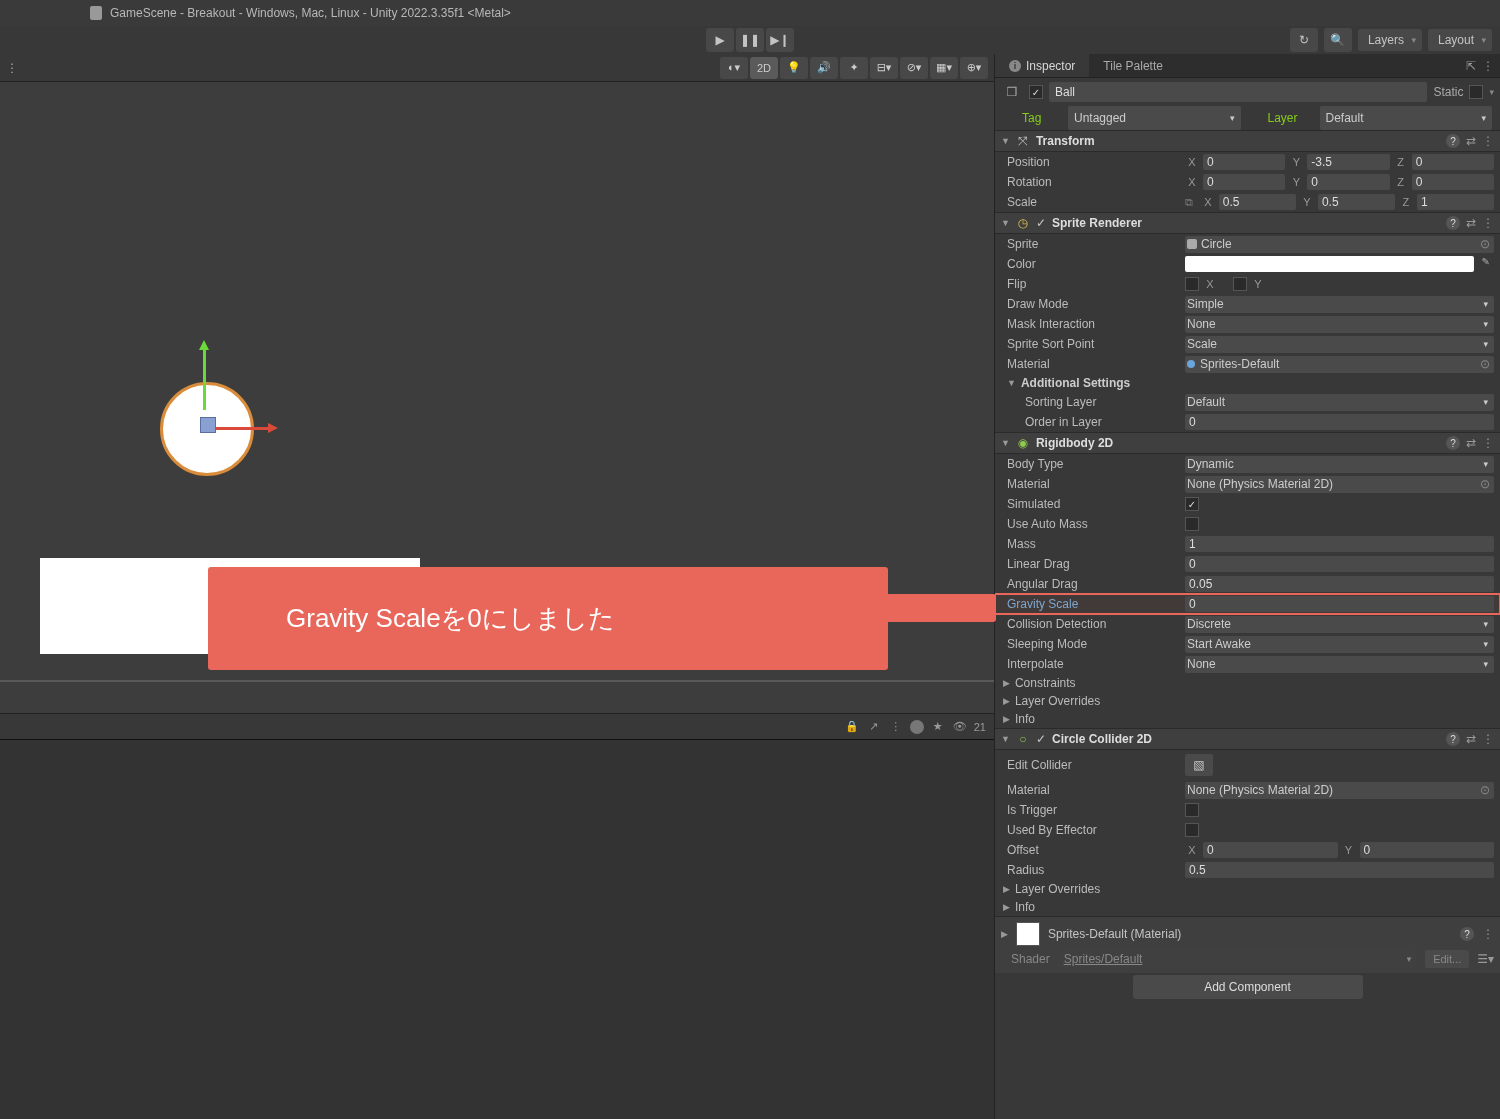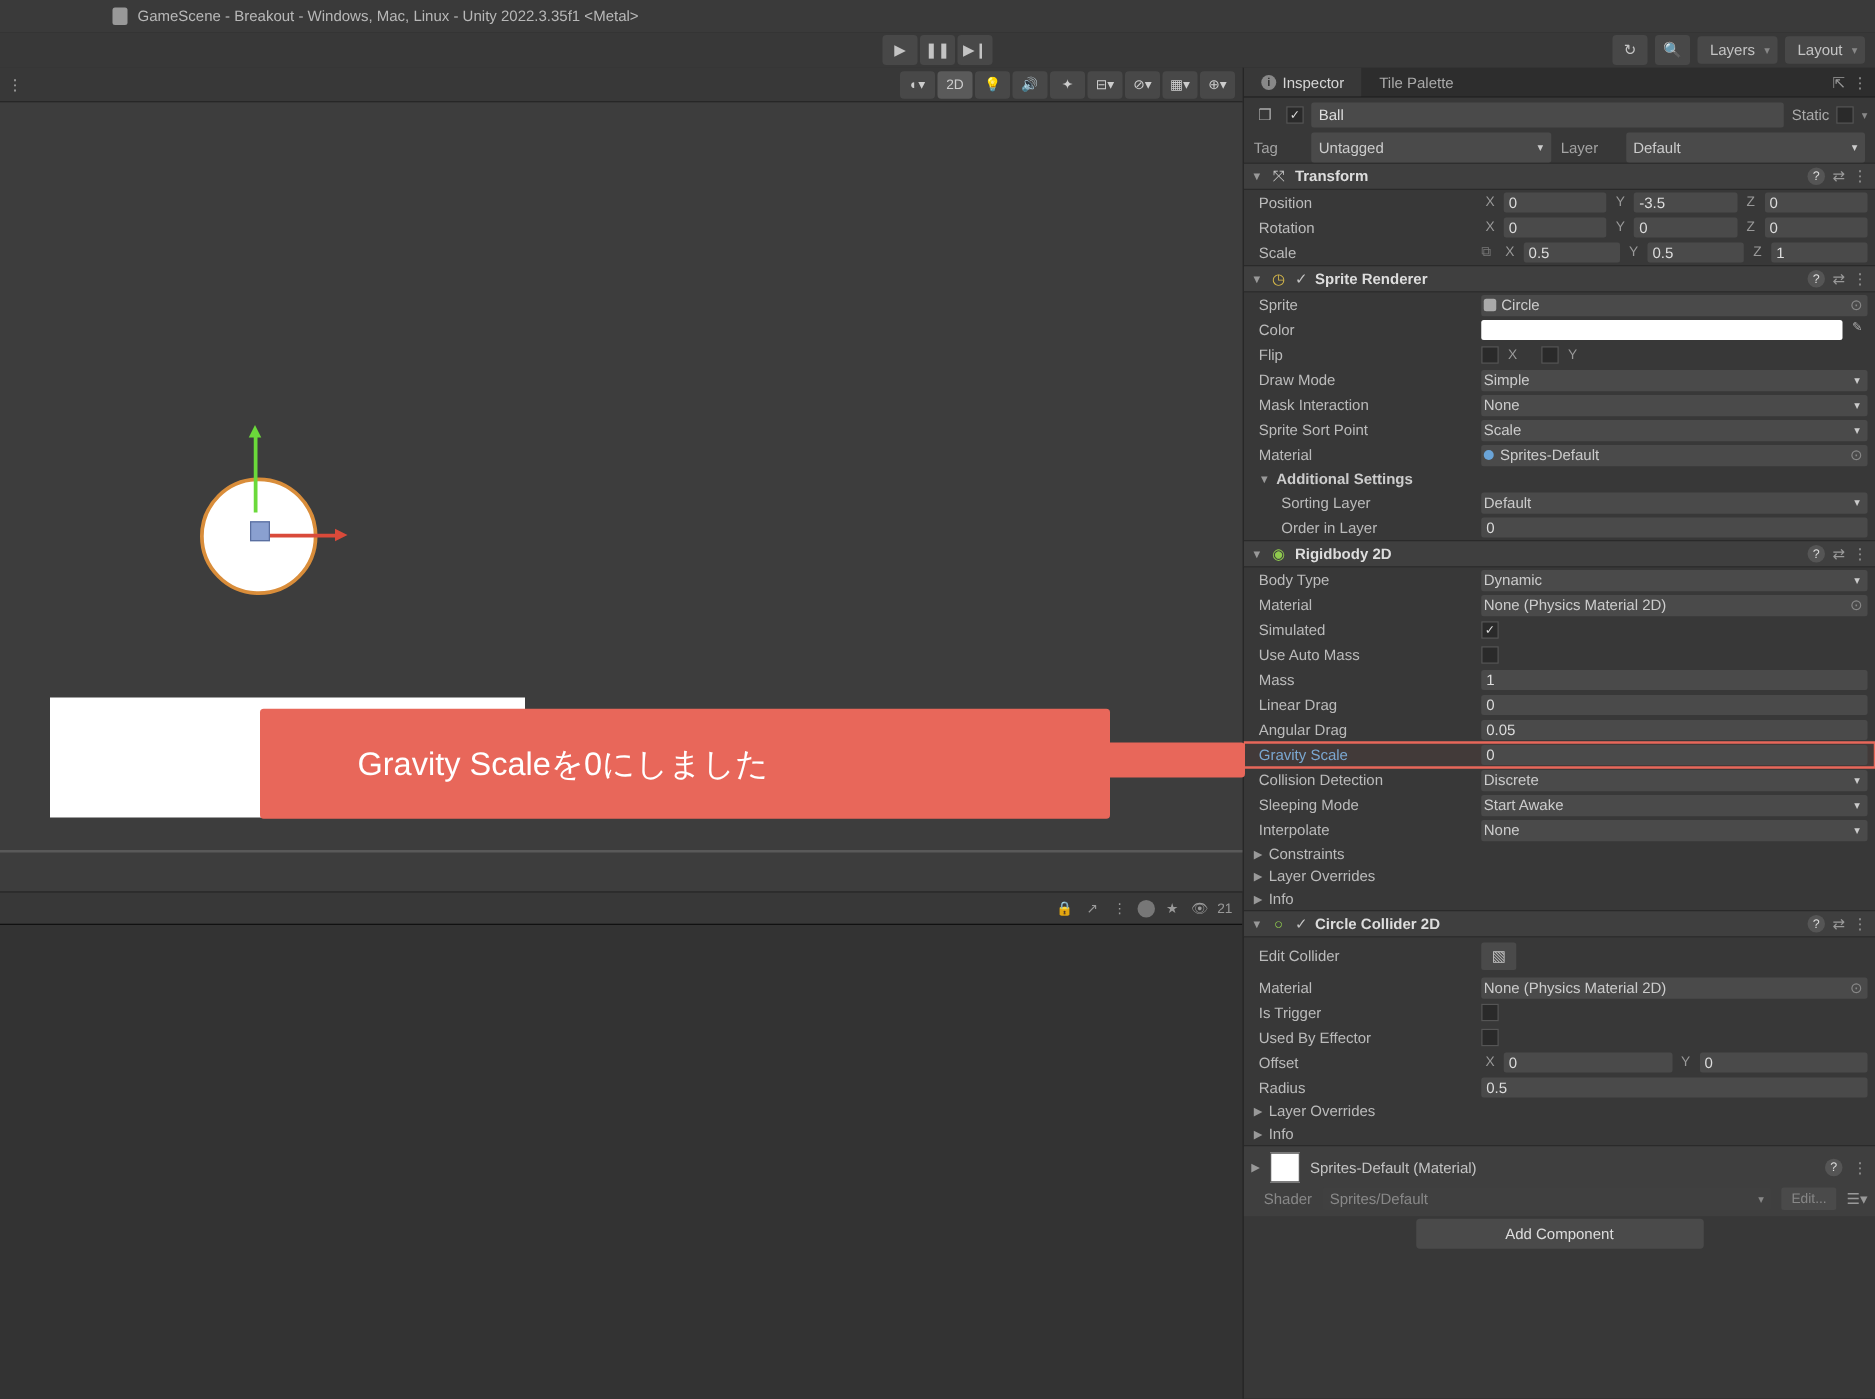--- a/index.html
+++ b/index.html
@@ -31,38 +31,38 @@
 .gizmo-circle { position: absolute; left: 160px; top: 300px; width: 94px; height: 94px; background: #fff; border: 3px solid #d98d3a; border-radius: 50%; }
 .gizmo-y { position: absolute; left: 203px; top: 264px; width: 3px; height: 64px; background: #6bd93a; }
 .gizmo-y::before { content: ""; position: absolute; top: -6px; left: -4px; border-left: 5px solid transparent; border-right: 5px solid transparent; border-bottom: 10px solid #6bd93a; }
 .gizmo-x { position: absolute; left: 208px; top: 345px; width: 64px; height: 3px; background: #d94a3a; }
 .gizmo-x::before { content: ""; position: absolute; right: -6px; top: -4px; border-top: 5px solid transparent; border-bottom: 5px solid transparent; border-left: 10px solid #d94a3a; }
 .gizmo-center { position: absolute; left: 200px; top: 335px; width: 16px; height: 16px; background: #8aa0d0; border: 1px solid #5a6fa0; }
 .paddle-rect { position: absolute; left: 40px; top: 476px; width: 380px; height: 96px; background: #fff; }
 .horizon-line { position: absolute; left: 0; top: 598px; width: 100%; height: 2px; background: rgba(255,255,255,0.15); }
 
 
-.callout-box { position: absolute; left: 208px; top: 567px; width: 680px; height: 88px; background: #e8675a; border-radius: 3px; display: flex; align-items: center; padding-left: 78px; color: #fff; font-size: 26px; z-index: 50; }
+.callout-box { position: absolute; left: 208px; top: 567px; width: 680px; height: 103px; background: #e8675a; border-radius: 3px; display: flex; align-items: center; padding-left: 78px; color: #fff; font-size: 26px; z-index: 50; }
 .callout-arm { position: absolute; left: 886px; top: 594px; width: 110px; height: 28px; background: #e8675a; border-top-right-radius: 3px; border-bottom-right-radius: 3px; z-index: 49; }
 
 
 .inspector { width: 506px; background: #383838; border-left: 1px solid #222; display: flex; flex-direction: column; overflow-y: auto; }
 .tabs { height: 24px; display: flex; background: #2d2d2d; border-bottom: 1px solid #222; }
 .tab { padding: 4px 14px; color: #aaa; cursor: pointer; display: flex; align-items: center; gap: 5px; }
 .tab.active { background: #383838; color: #d6d6d6; }
 .tab .info-icon { width: 12px; height: 12px; border-radius: 50%; background: #888; display: inline-flex; align-items: center; justify-content: center; color: #333; font-size: 9px; font-weight: bold; }
 
 
 .obj-header { display: flex; align-items: center; height: 28px; padding: 0 6px; gap: 6px; }
 .obj-header .cube { width: 22px; height: 22px; display: flex; align-items: center; justify-content: center; color: #aaa; }
 .obj-header input.name { flex: 1; height: 20px; background: #4a4a4a; border: none; color: #ddd; padding: 0 6px; border-radius: 2px; font-size: 12px; }
 .obj-header .static-lbl { color: #aaa; font-size: 12px; }
 .obj-header .checkbox, .prop-row .checkbox { width: 14px; height: 14px; background: #2a2a2a; border: 1px solid #555; cursor: pointer; display: inline-flex; align-items: center; justify-content: center; color: #ddd; font-size: 10px; }
 .tag-layer-row { display: flex; align-items: center; height: 24px; padding: 0 8px; gap: 8px; }
-.tag-layer-row .lbl { width: 38px; color: #a3a3a3; }
+.tag-layer-row .lbl { width: 38px; color: #84cc16; margin-left: 19px; }
 .tag-layer-row .dd { flex: 1; height: 18px; background: #4a4a4a; border-radius: 2px; padding: 12px 6px; display: flex; align-items: center; color: #ccc; position: relative; cursor: pointer; }
 .tag-layer-row .dd::after { content: "▾"; position: absolute; right: 6px; font-size: 9px; }
 
 
 .comp-header { height: 22px; background: #3f3f3f; border-top: 1px solid #2a2a2a; border-bottom: 1px solid #2a2a2a; display: flex; align-items: center; padding: 0 6px; gap: 6px; }
 .comp-header .foldout { font-size: 9px; color: #999; cursor: pointer; }
 .comp-header .comp-icon { width: 14px; height: 14px; display: flex; align-items: center; justify-content: center; }
 .comp-header .comp-title { font-weight: bold; color: #ddd; flex: 1; font-size: 12px; }
 .comp-header .help { width: 14px; height: 14px; border-radius: 50%; background: #555; color: #ddd; font-size: 10px; display: flex; align-items: center; justify-content: center; cursor: pointer; }
 .comp-header .preset, .comp-header .menu { color: #999; cursor: pointer; font-size: 12px; }
@@ -86,21 +86,21 @@
 
 
 .fold-line { display: flex; align-items: center; height: 18px; padding-left: 8px; gap: 5px; color: #bbb; }
 .fold-line .tri { font-size: 9px; color: #999; }
 
 
 .mat-prev { background: #3f3f3f; border-top: 1px solid #2a2a2a; padding: 5px 6px; }
 .mat-prev .row1 { display: flex; align-items: center; gap: 8px; }
 .mat-prev .swatch { width: 24px; height: 24px; background: #fff; border: 1px solid #555; }
 .mat-prev .row2 { display: flex; align-items: center; gap: 8px; padding: 4px 0 0 10px; color: #888; }
-.mat-prev .shader-dd { flex: 1; height: 18px; background: #404040; border-radius: 2px; padding: 0 6px; color: #888; display: flex; align-items: center; position: relative; }
+.mat-prev .shader-dd { flex: 1; height: 18px; background: #404040; border-radius: 2px; padding: 0 6px; color: #888; display: flex; align-items: center; position: relative; text-decoration: underline; }
 .mat-prev .shader-dd::after { content: "▾"; position: absolute; right: 6px; font-size: 9px; }
 .mat-prev .edit-btn { width: 44px; height: 18px; background: #4a4a4a; border-radius: 2px; display: flex; align-items: center; justify-content: center; font-size: 11px; cursor: pointer; }
 
 
 .add-comp { margin: 2px auto; width: 230px; height: 24px; background: #4a4a4a; border-radius: 3px; display: flex; align-items: center; justify-content: center; cursor: pointer; color: #ddd; }
 
 
 .tabs .right-icons { margin-left: auto; display: flex; align-items: center; gap: 6px; padding-right: 6px; color: #999; }
 
 

